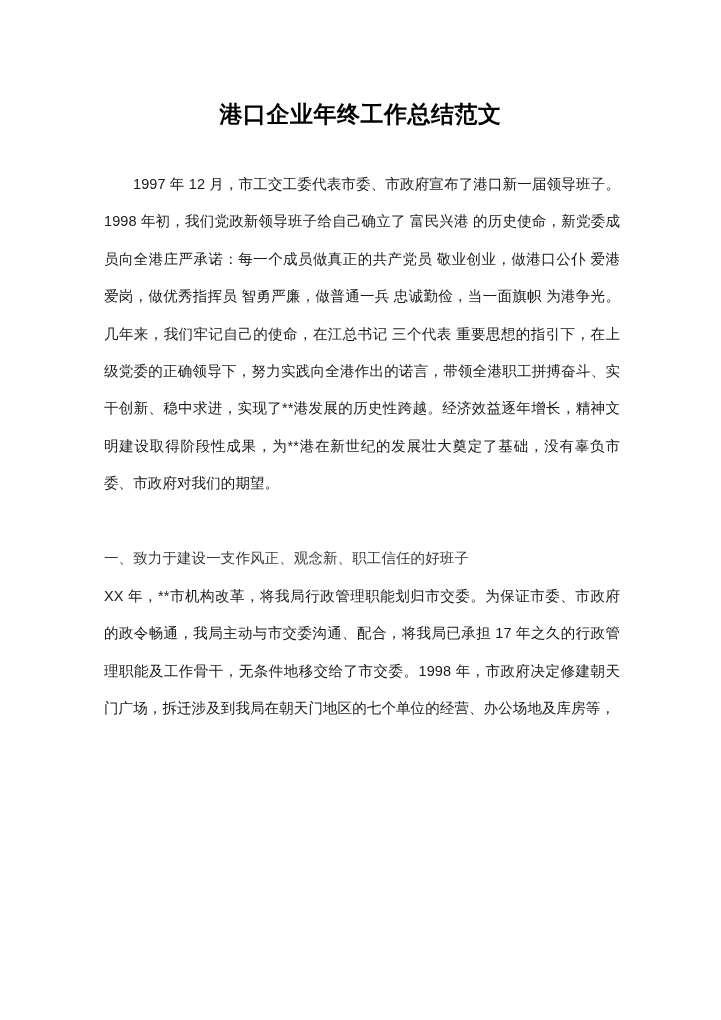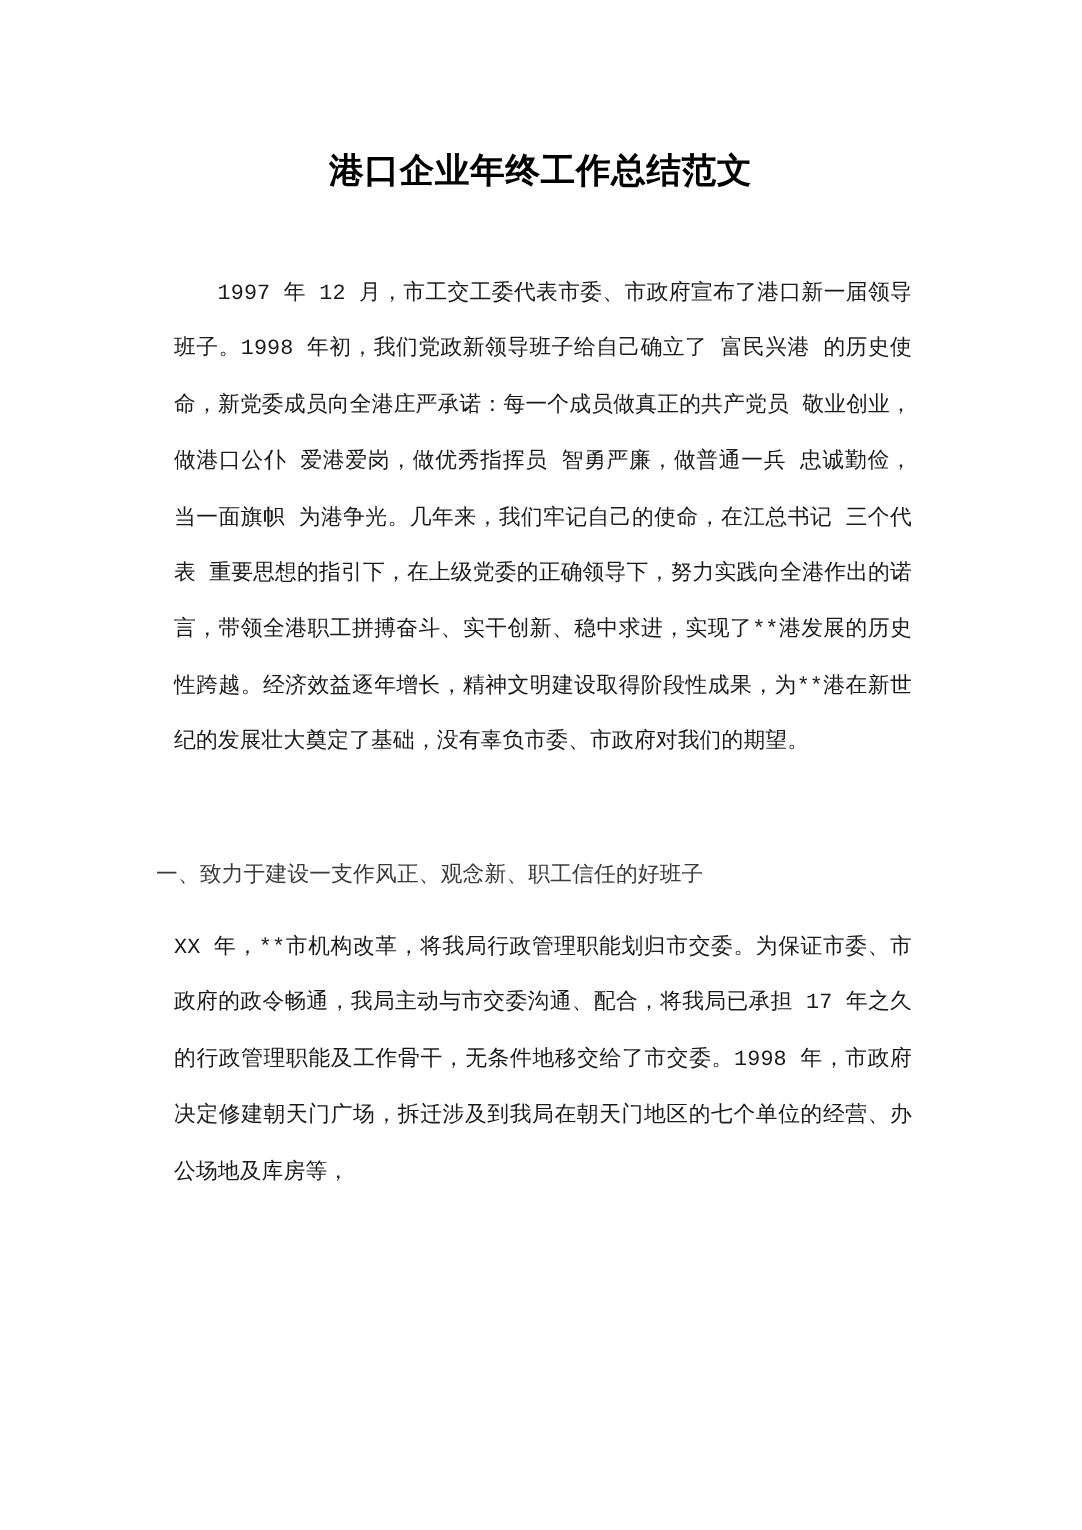--- a/index.html
+++ b/index.html
@@ -41,47 +41,47 @@
 
   
   .content {
     position: absolute;
     top: 166px;
     left: 104px;
     width: 516px;
   }
 
   .para {
-    margin: 12px;
+    margin: 0;
     font-size: 14.5px;
     line-height: 37.4px;
     color: #1a1a1a;
     text-align: justify;
     text-justify: inter-ideograph;
     letter-spacing: 0.1px;
-    font-family: Liberation Mono, monospace;
+    font-family: Liberation Sans, sans-serif;
   }
 
   .para.indent {
     text-indent: 2em;
   }
 
   
   .para-gap {
     height: 38px;
   }
 
   .section-heading {
     margin: 0;
     font-size: 14.5px;
     font-weight: 400;
     line-height: 37.4px;
     color: #3a3a3a;
     letter-spacing: 0.1px;
-    font-family: Liberation Sans, sans-serif;
+    font-family: Liberation Mono, monospace;
     text-align: left;
   }
 
   
   .content .para:last-child {
     margin-bottom: 0;
   }
 </style>
 </head>
 <body>

